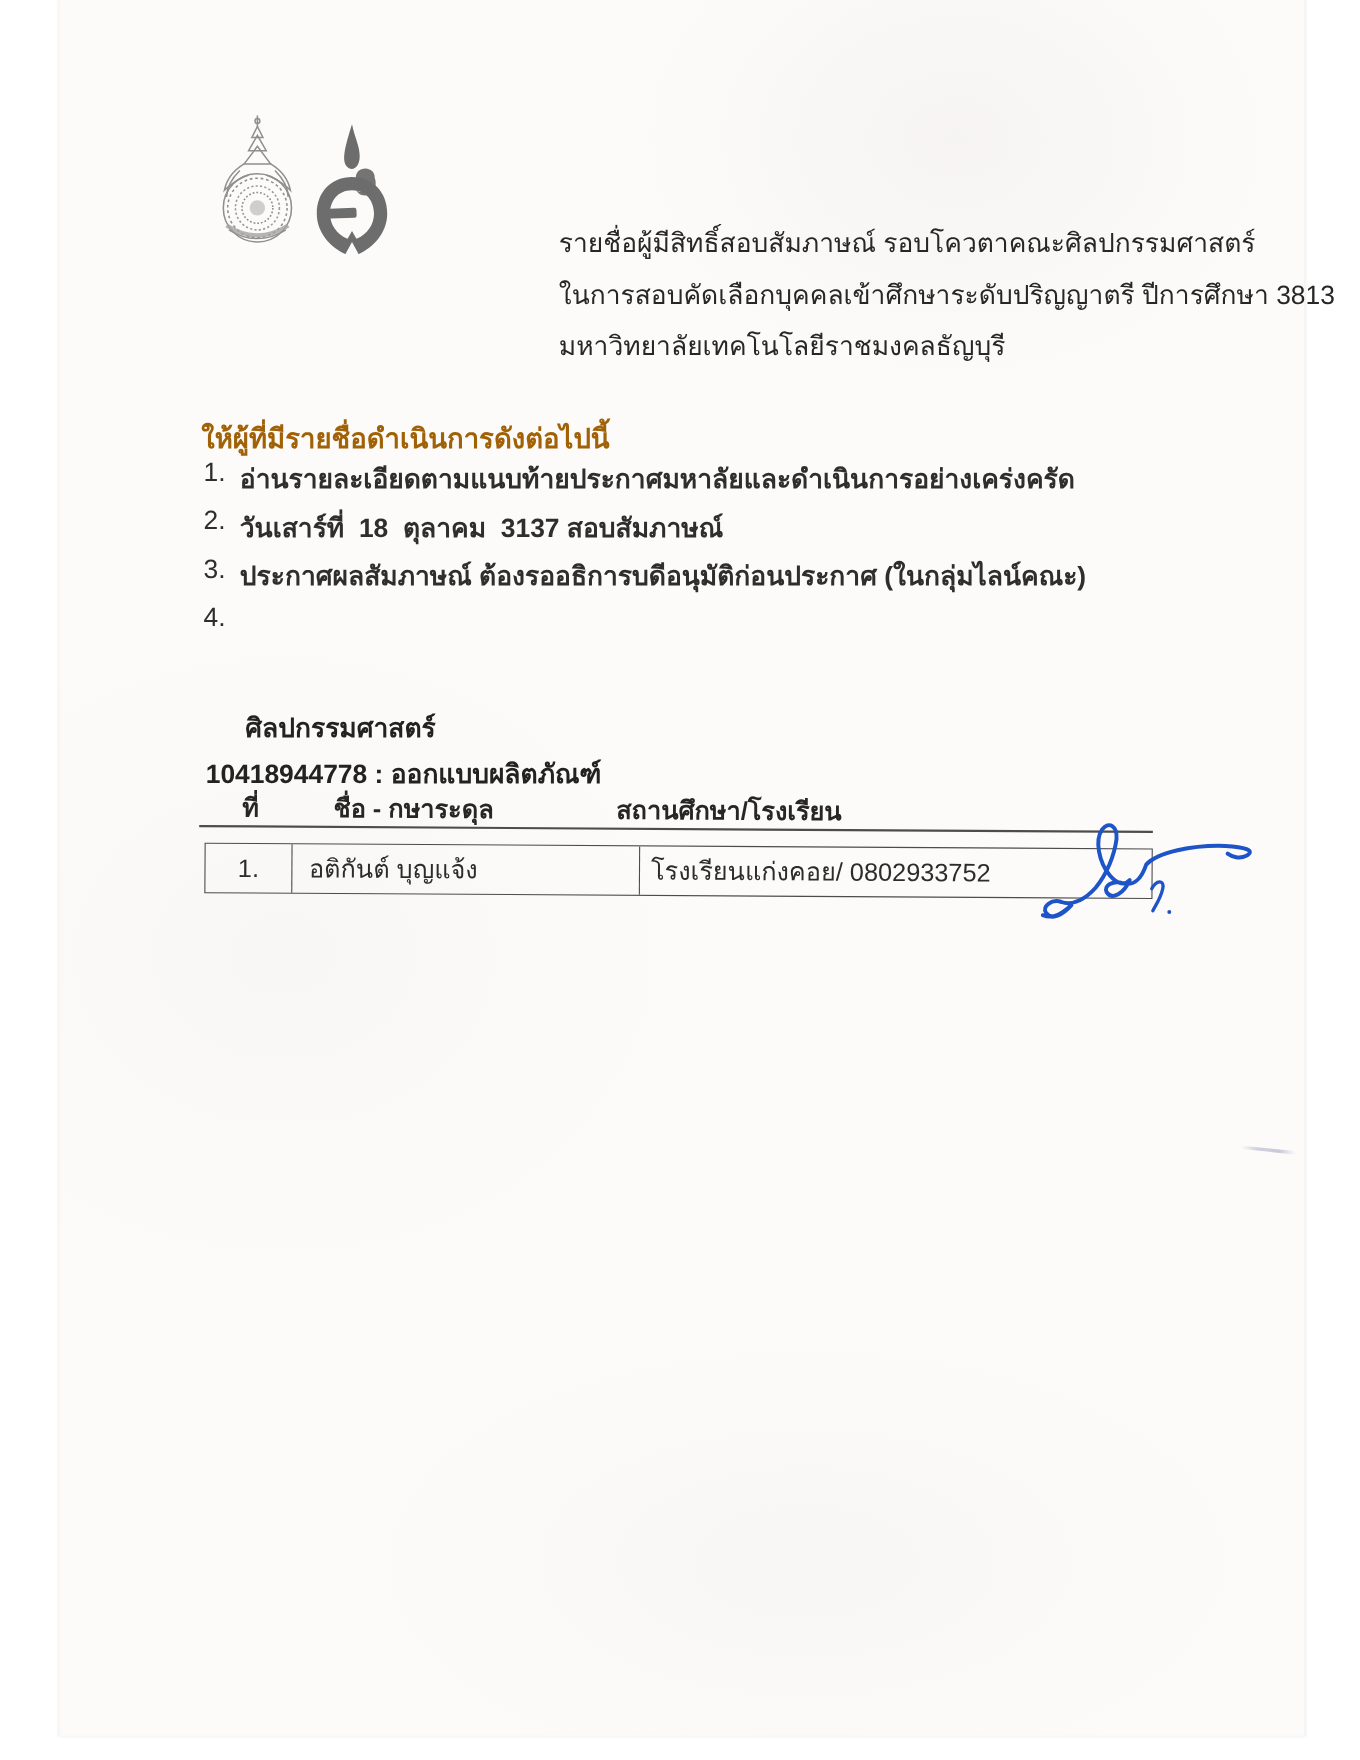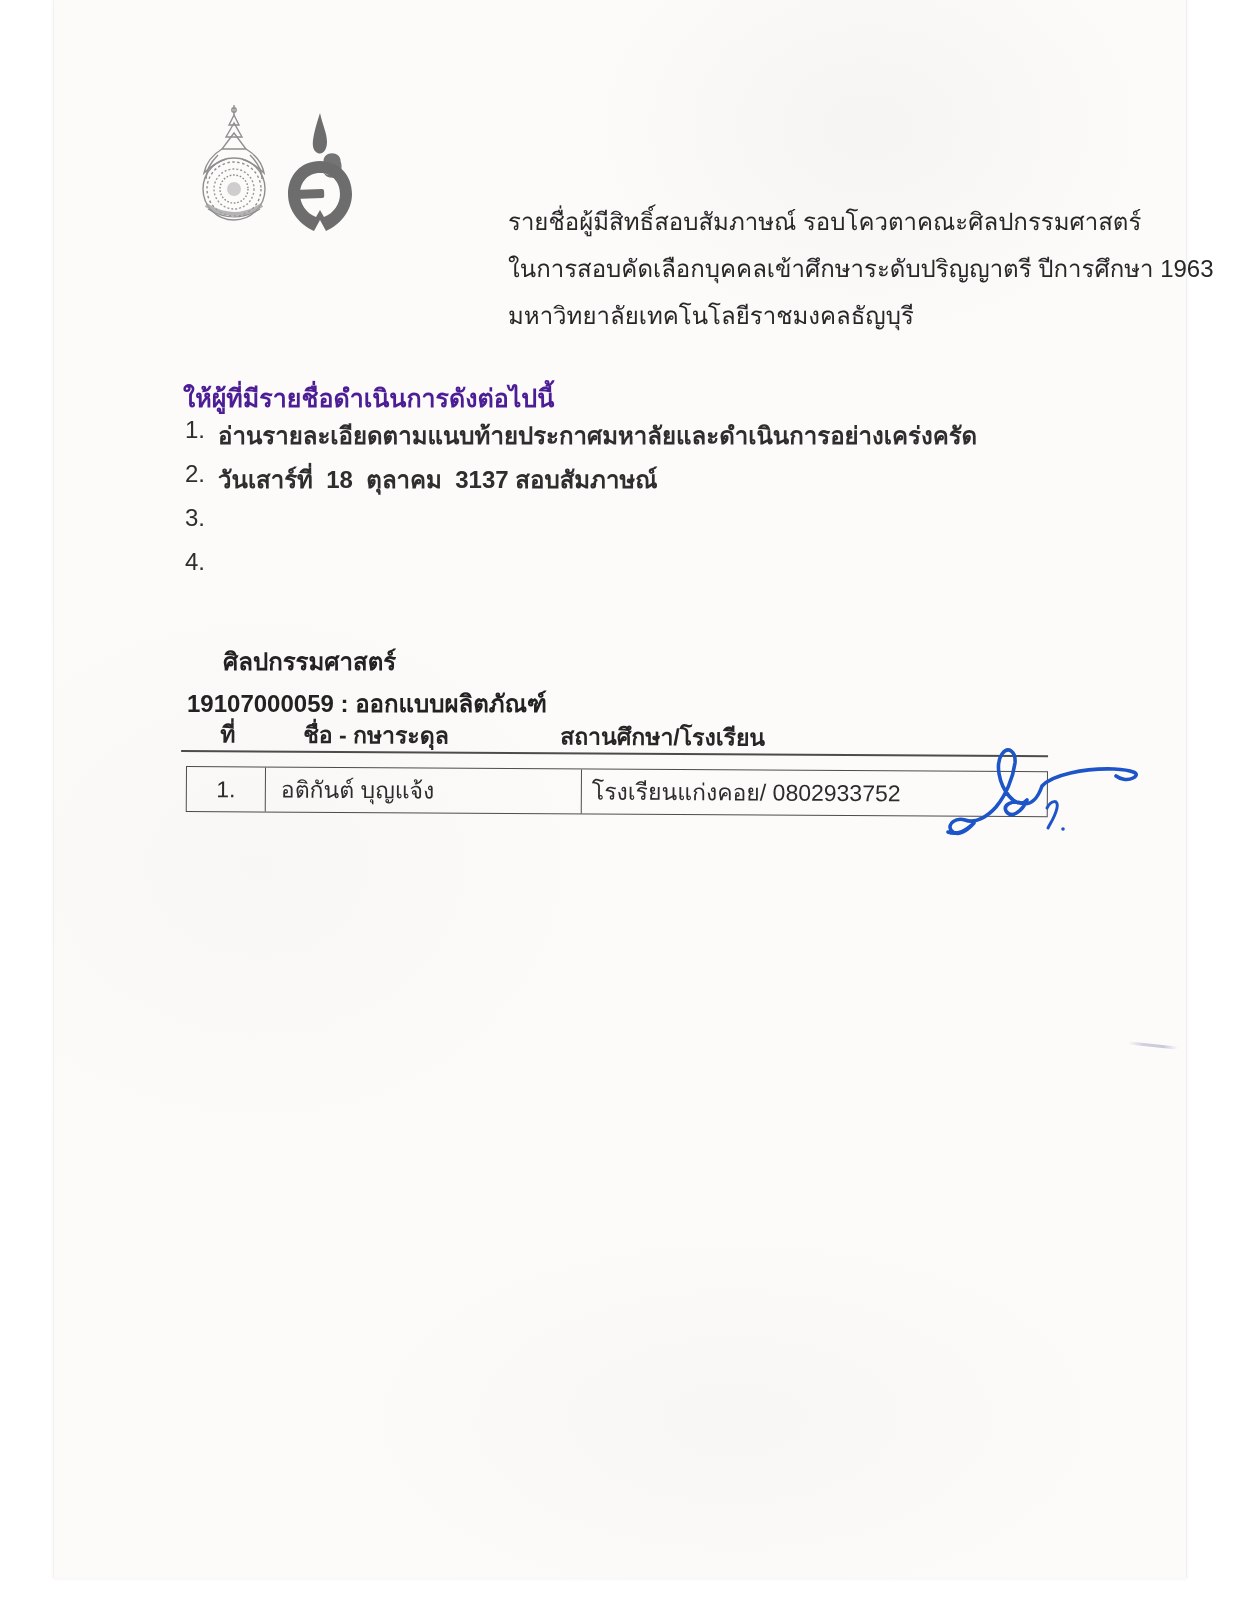--- a/index.html
+++ b/index.html
@@ -21,21 +21,21 @@
       #fcfbfa;
     border-right:1px solid #f1efed;
     border-left:1px solid #f4f2f0;
     box-shadow:0 1px 3px rgba(0,0,0,.05);
   }
   .abs{position:absolute;}
   
   .title-block{left:508px;top:198px;width:660px;font-size:24px;line-height:47px;color:#272727;}
   .title-line{white-space:nowrap;}
   
-  .instr-heading{left:183px;top:378px;font-size:25px;font-weight:700;color:#4c1d95;white-space:nowrap;}
+  .instr-heading{left:183px;top:378px;font-size:25px;font-weight:700;color:#a16207;white-space:nowrap;}
   .instr-list{left:185px;top:416px;width:900px;}
   .instr-item{display:flex;height:44px;align-items:flex-start;font-size:24px;color:#2e2e2e;}
   .instr-num{width:33px;flex:0 0 33px;}
   .instr-text{white-space:pre-wrap;font-weight:bold;}
   
   .faculty-heading{left:183px;top:642px;font-size:24px;font-weight:700;color:#222;white-space:nowrap;margin-left:40px;}
   .program-heading{left:187px;top:684px;font-size:24px;font-weight:700;color:#222;white-space:nowrap;}
   
   .table-group{left:180px;top:710px;width:880px;height:115px;transform:rotate(0.35deg);transform-origin:0 50%;}
   .th-label{position:absolute;top:6px;font-size:23px;font-weight:600;color:#262626;white-space:nowrap;}
@@ -116,45 +116,46 @@
       <path d="M48 62 C 56 56, 57 46, 50 43 C 44 40.5, 37 44, 37.5 51 C 38 57, 43 60, 48 62
                C 45 64, 41 64, 38 62 L 37 55 C 36 60, 38 64, 42 66 C 47 68, 53 66, 55 60
                C 57 53, 54 46, 48 43 Z" opacity=".95"></path>
 
       <rect x="6" y="79" width="32" height="9" rx="2" transform="rotate(-2 6 79)"></rect>
     </g>
   </svg>
 
   <div class="abs title-block">
     <div class="title-line">รายชื่อผู้มีสิทธิ์สอบสัมภาษณ์ รอบโควตาคณะศิลปกรรมศาสตร์</div>
-    <div class="title-line">ในการสอบคัดเลือกบุคคลเข้าศึกษาระดับปริญญาตรี ปีการศึกษา 1963</div>
+    <div class="title-line">ในการสอบคัดเลือกบุคคลเข้าศึกษาระดับปริญญาตรี ปีการศึกษา 3813</div>
     <div class="title-line">มหาวิทยาลัยเทคโนโลยีราชมงคลธัญบุรี</div>
   </div>
 
   <div class="abs instr-heading">ให้ผู้ที่มีรายชื่อดำเนินการดังต่อไปนี้</div>
 
   <div class="abs instr-list">
     <div class="instr-item">
       <span class="instr-num">1.</span>
       <span class="instr-text">อ่านรายละเอียดตามแนบท้ายประกาศมหาลัยและดำเนินการอย่างเคร่งครัด</span>
     </div>
     <div class="instr-item">
       <span class="instr-num">2.</span>
       <span class="instr-text">วันเสาร์ที่  18  ตุลาคม  3137 สอบสัมภาษณ์</span>
     </div>
     <div class="instr-item">
       <span class="instr-num">3.</span>
+      <span class="instr-text">ประกาศผลสัมภาษณ์ ต้องรออธิการบดีอนุมัติก่อนประกาศ (ในกลุ่มไลน์คณะ)</span>
     </div>
     <div class="instr-item">
       <span class="instr-num">4.</span>
     </div>
   </div>
 
   <div class="abs faculty-heading">ศิลปกรรมศาสตร์</div>
-  <div class="abs program-heading">19107000059 : ออกแบบผลิตภัณฑ์</div>
+  <div class="abs program-heading">10418944778 : ออกแบบผลิตภัณฑ์</div>
 
   <div class="abs table-group">
     <span class="th-label th-no">ที่</span>
     <span class="th-label th-name">ชื่อ - กษาระดุล</span>
     <span class="th-label th-school">สถานศึกษา/โรงเรียน</span>
     <div class="header-rule"></div>
 
     <div class="row-box">
       <div class="cell cell-no">1.</div>
       <div class="cell cell-name">อติกันต์ บุญแจ้ง</div>

